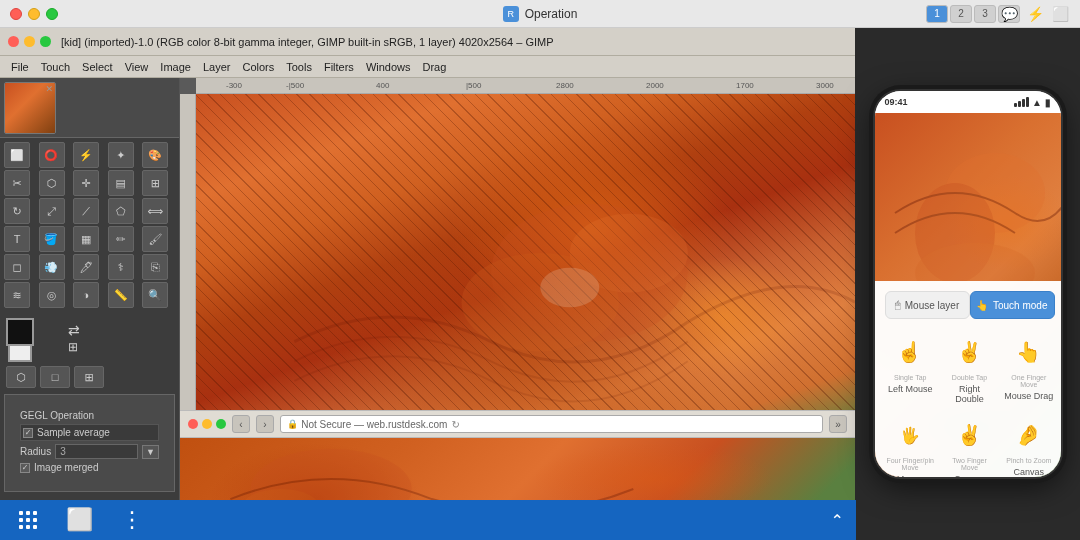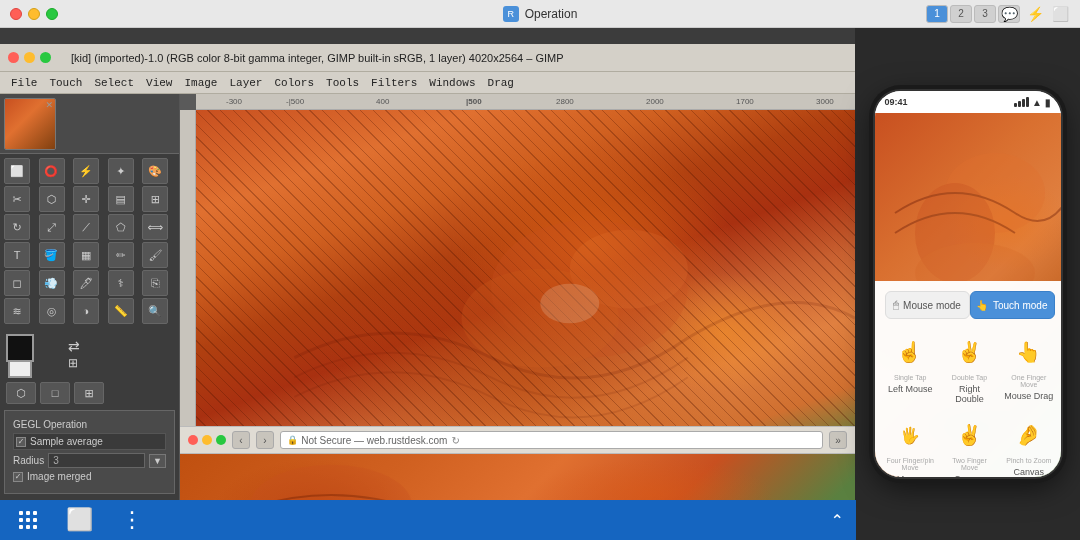--- a/index.html
+++ b/index.html
@@ -97,23 +97,22 @@
       flex-shrink: 0;
     }
 
     
     #gimp-titlebar {
       height: 28px;
       background: #d4d0c8;
       display: flex;
       align-items: center;
       padding: 0 8px;
-      gap: 16px;
+      gap: 6px;
       border-bottom: 1px solid #b0aca0;
-      margin-top: 16px;
     }
     .gimp-traffic-lights {
       display: flex; gap: 5px;
     }
     .gimp-tl {
       width: 11px; height: 11px; border-radius: 50%;
     }
     .gimp-tl-r { background: #ff5f57; }
     .gimp-tl-y { background: #febc2e; }
     .gimp-tl-g { background: #28c840; }
@@ -134,21 +133,20 @@
       border-bottom: 1px solid #b0aca0;
     }
     .gimp-menu-item {
       font-size: 11px;
       color: #222;
       padding: 0 5px;
       height: 20px;
       display: flex; align-items: center;
       cursor: pointer;
       border-radius: 2px;
-      font-family: Liberation Mono, monospace;
     }
 
     
     #gimp-body {
       display: flex;
       height: calc(512px - 28px - 22px);
     }
 
     
     #gimp-toolbox {
@@ -223,21 +221,21 @@
       border: 2px solid #999;
       margin-left: -10px; margin-top: 8px;
       z-index: 1;
     }
 
     
     #gegl-panel {
       background: #4a4a4a;
       margin: 4px;
       border: 1px solid #666;
-      padding: 8px;
+      padding: 15px;
       font-size: 10px;
       color: #ccc;
     }
     .gegl-row {
       display: flex; align-items: center; gap: 4px;
       margin-bottom: 3px;
     }
     .gegl-label { font-size: 10px; color: #ccc; }
     .gegl-value {
       font-size: 10px; color: #aaa;
@@ -664,21 +662,21 @@
           </div>
         </div>
       </div>
 
       <div id="gimp-canvas-area">
 
         <div id="ruler-h">
           <span class="ruler-mark" style="left:30px;">-300</span>
           <span class="ruler-mark" style="left:90px;">-|500</span>
           <span class="ruler-mark" style="left:180px;">400</span>
-          <span class="ruler-mark" style="left:270px;font-weight:bold;">|500</span>
+          <span class="ruler-mark" style="left:270px;">|500</span>
           <span class="ruler-mark" style="left:360px;">2800</span>
           <span class="ruler-mark" style="left:450px;">2000</span>
           <span class="ruler-mark" style="left:540px;">1700</span>
           <span class="ruler-mark" style="left:620px;">3000</span>
         </div>
 
         <div id="ruler-v"></div>
 
         <div id="artwork">
           <div id="artwork-image">
@@ -782,21 +780,21 @@
           <path d="M20,100 Q80,60 140,100 Q170,120 190,90" stroke="#5a1000" stroke-width="2" fill="none"></path>
           <path d="M20,120 Q80,80 140,120" stroke="#5a1000" stroke-width="2" fill="none"></path>
           <ellipse cx="100" cy="160" rx="60" ry="30" fill="#d06020" opacity="0.5"></ellipse>
           <rect x="0" y="200" width="190" height="168" fill="#4a7030" opacity="0.4"></rect>
         </svg>
 
         <div id="touch-panel">
           <div id="mode-buttons">
             <div class="mode-btn mode-btn-mouse">
               <span>🖱</span>
-              <span>Mouse mode</span>
+              <span>Mouse layer</span>
             </div>
             <div class="mode-btn mode-btn-touch">
               <span>👆</span>
               <span>Touch mode</span>
             </div>
           </div>
           <div id="gesture-grid">
 
             <div class="gesture-item">
               <div class="gesture-icon-box">☝</div>

